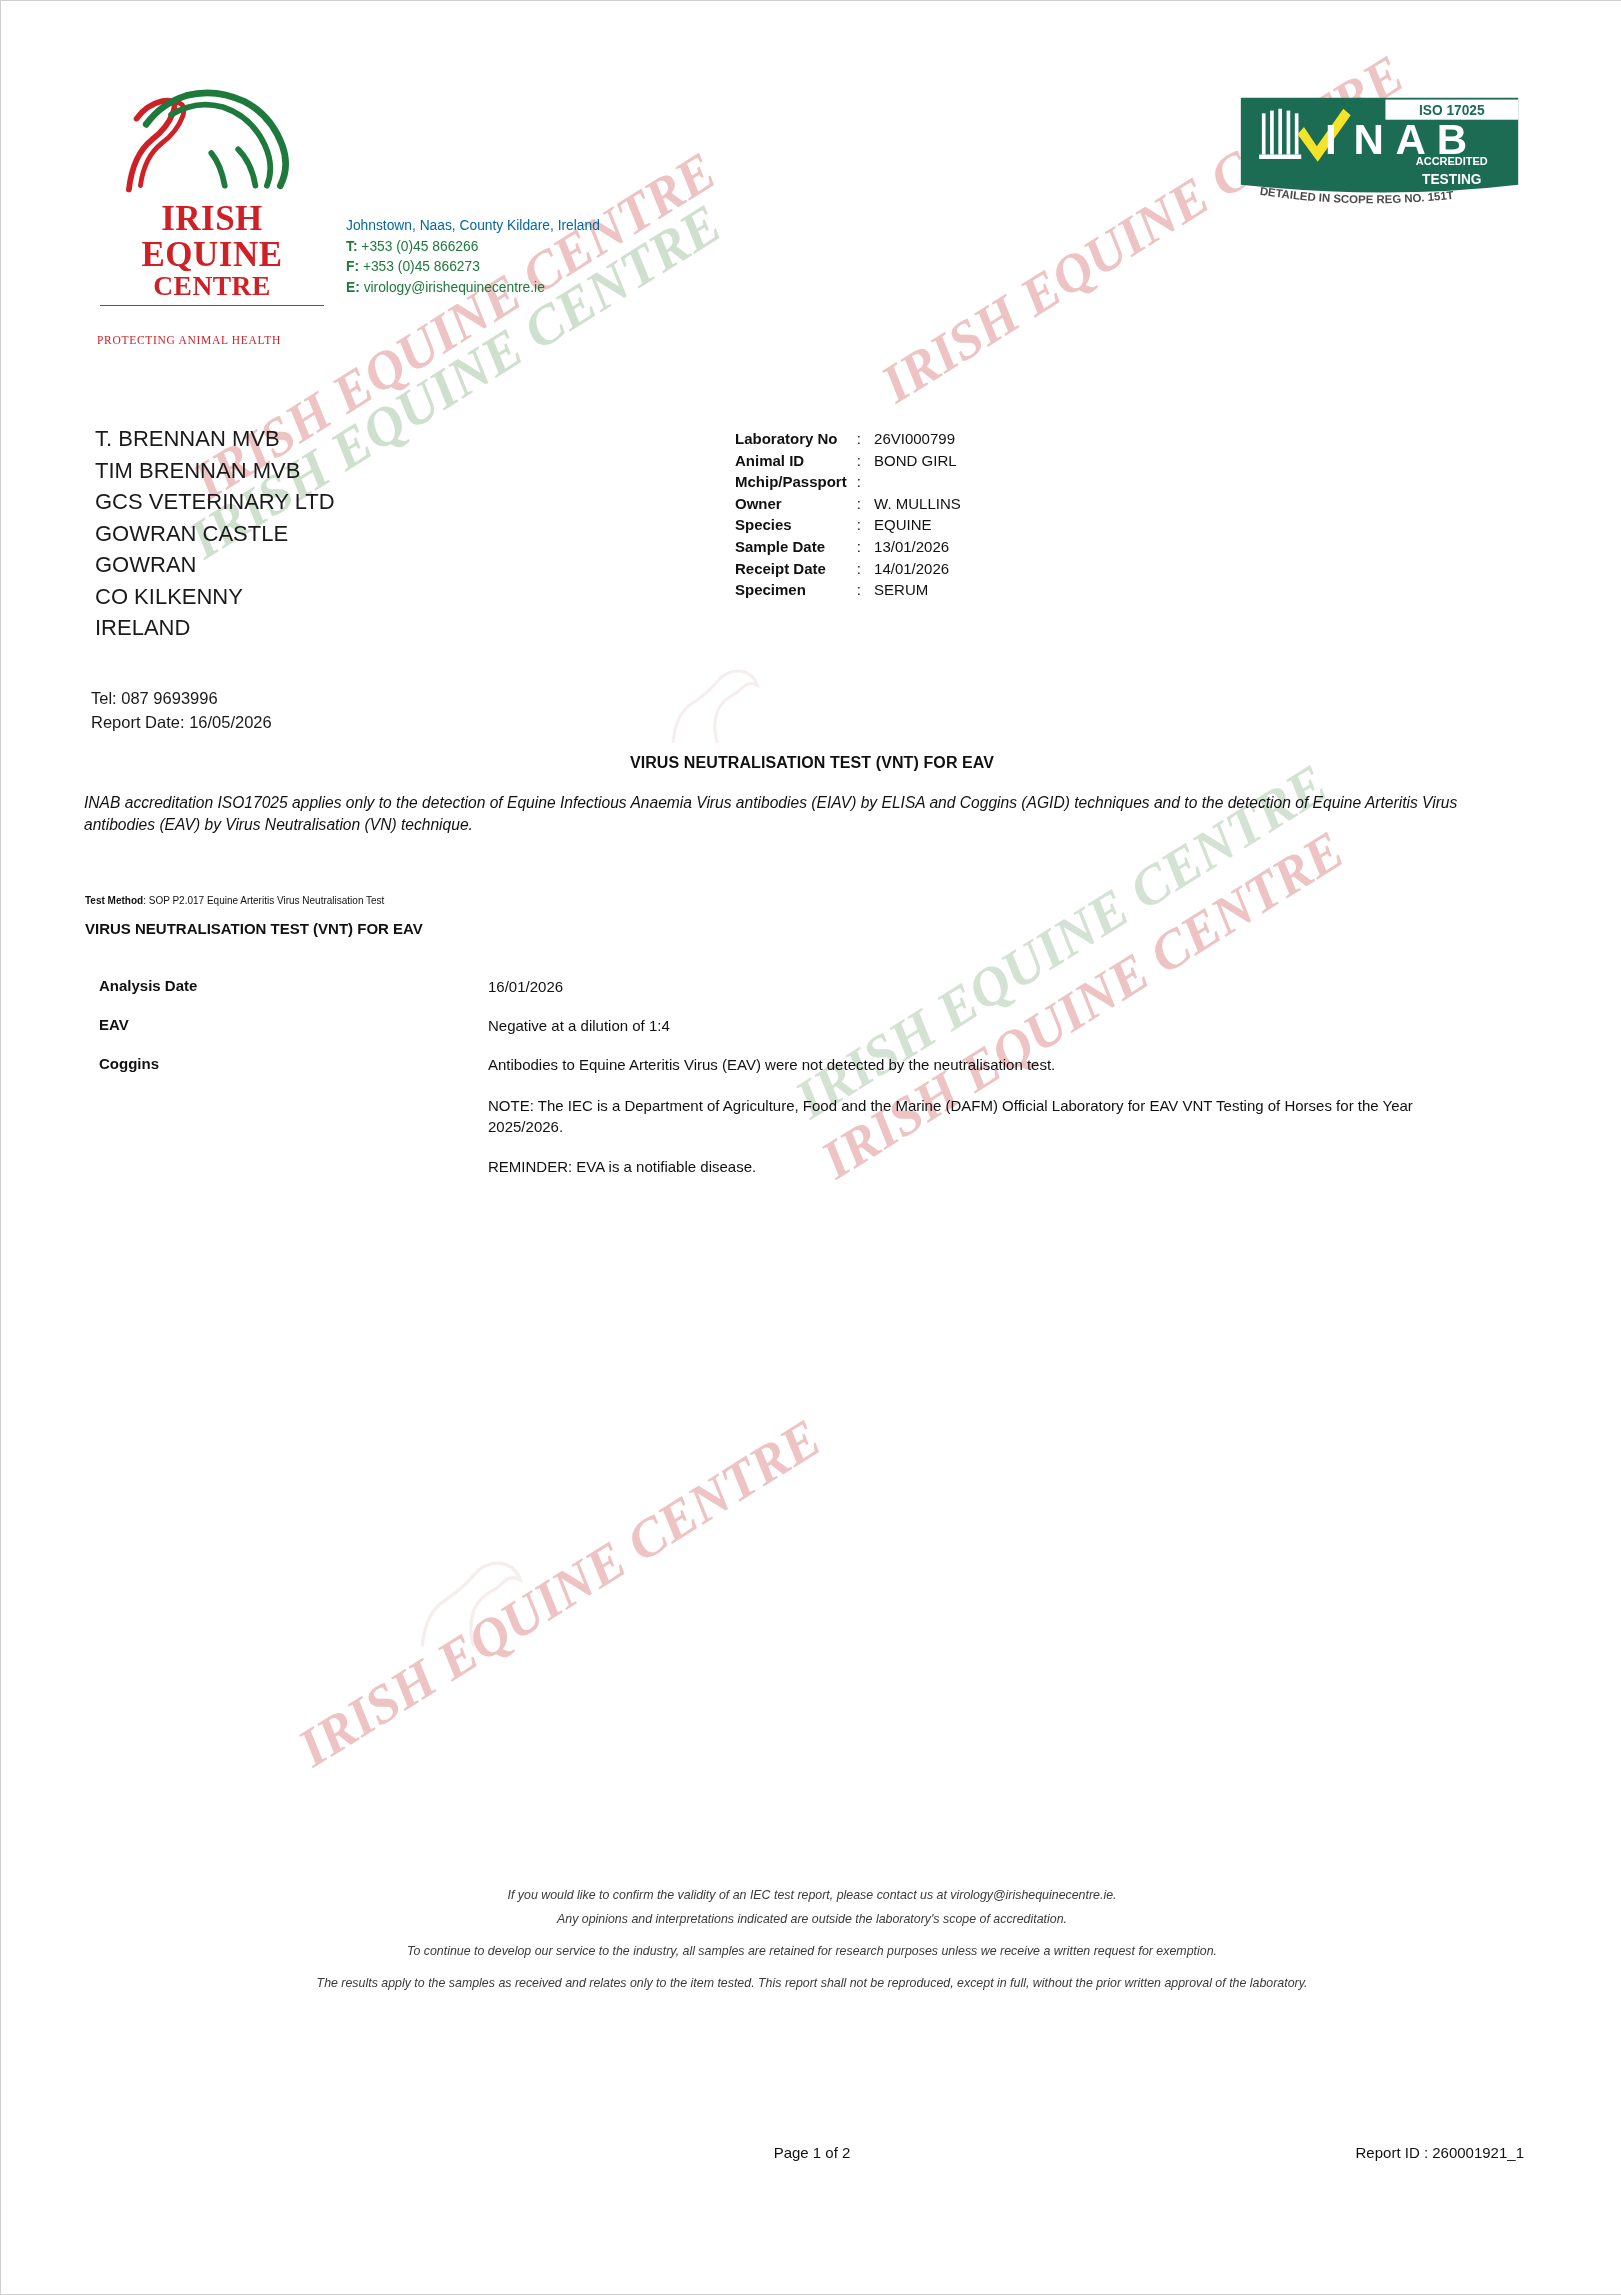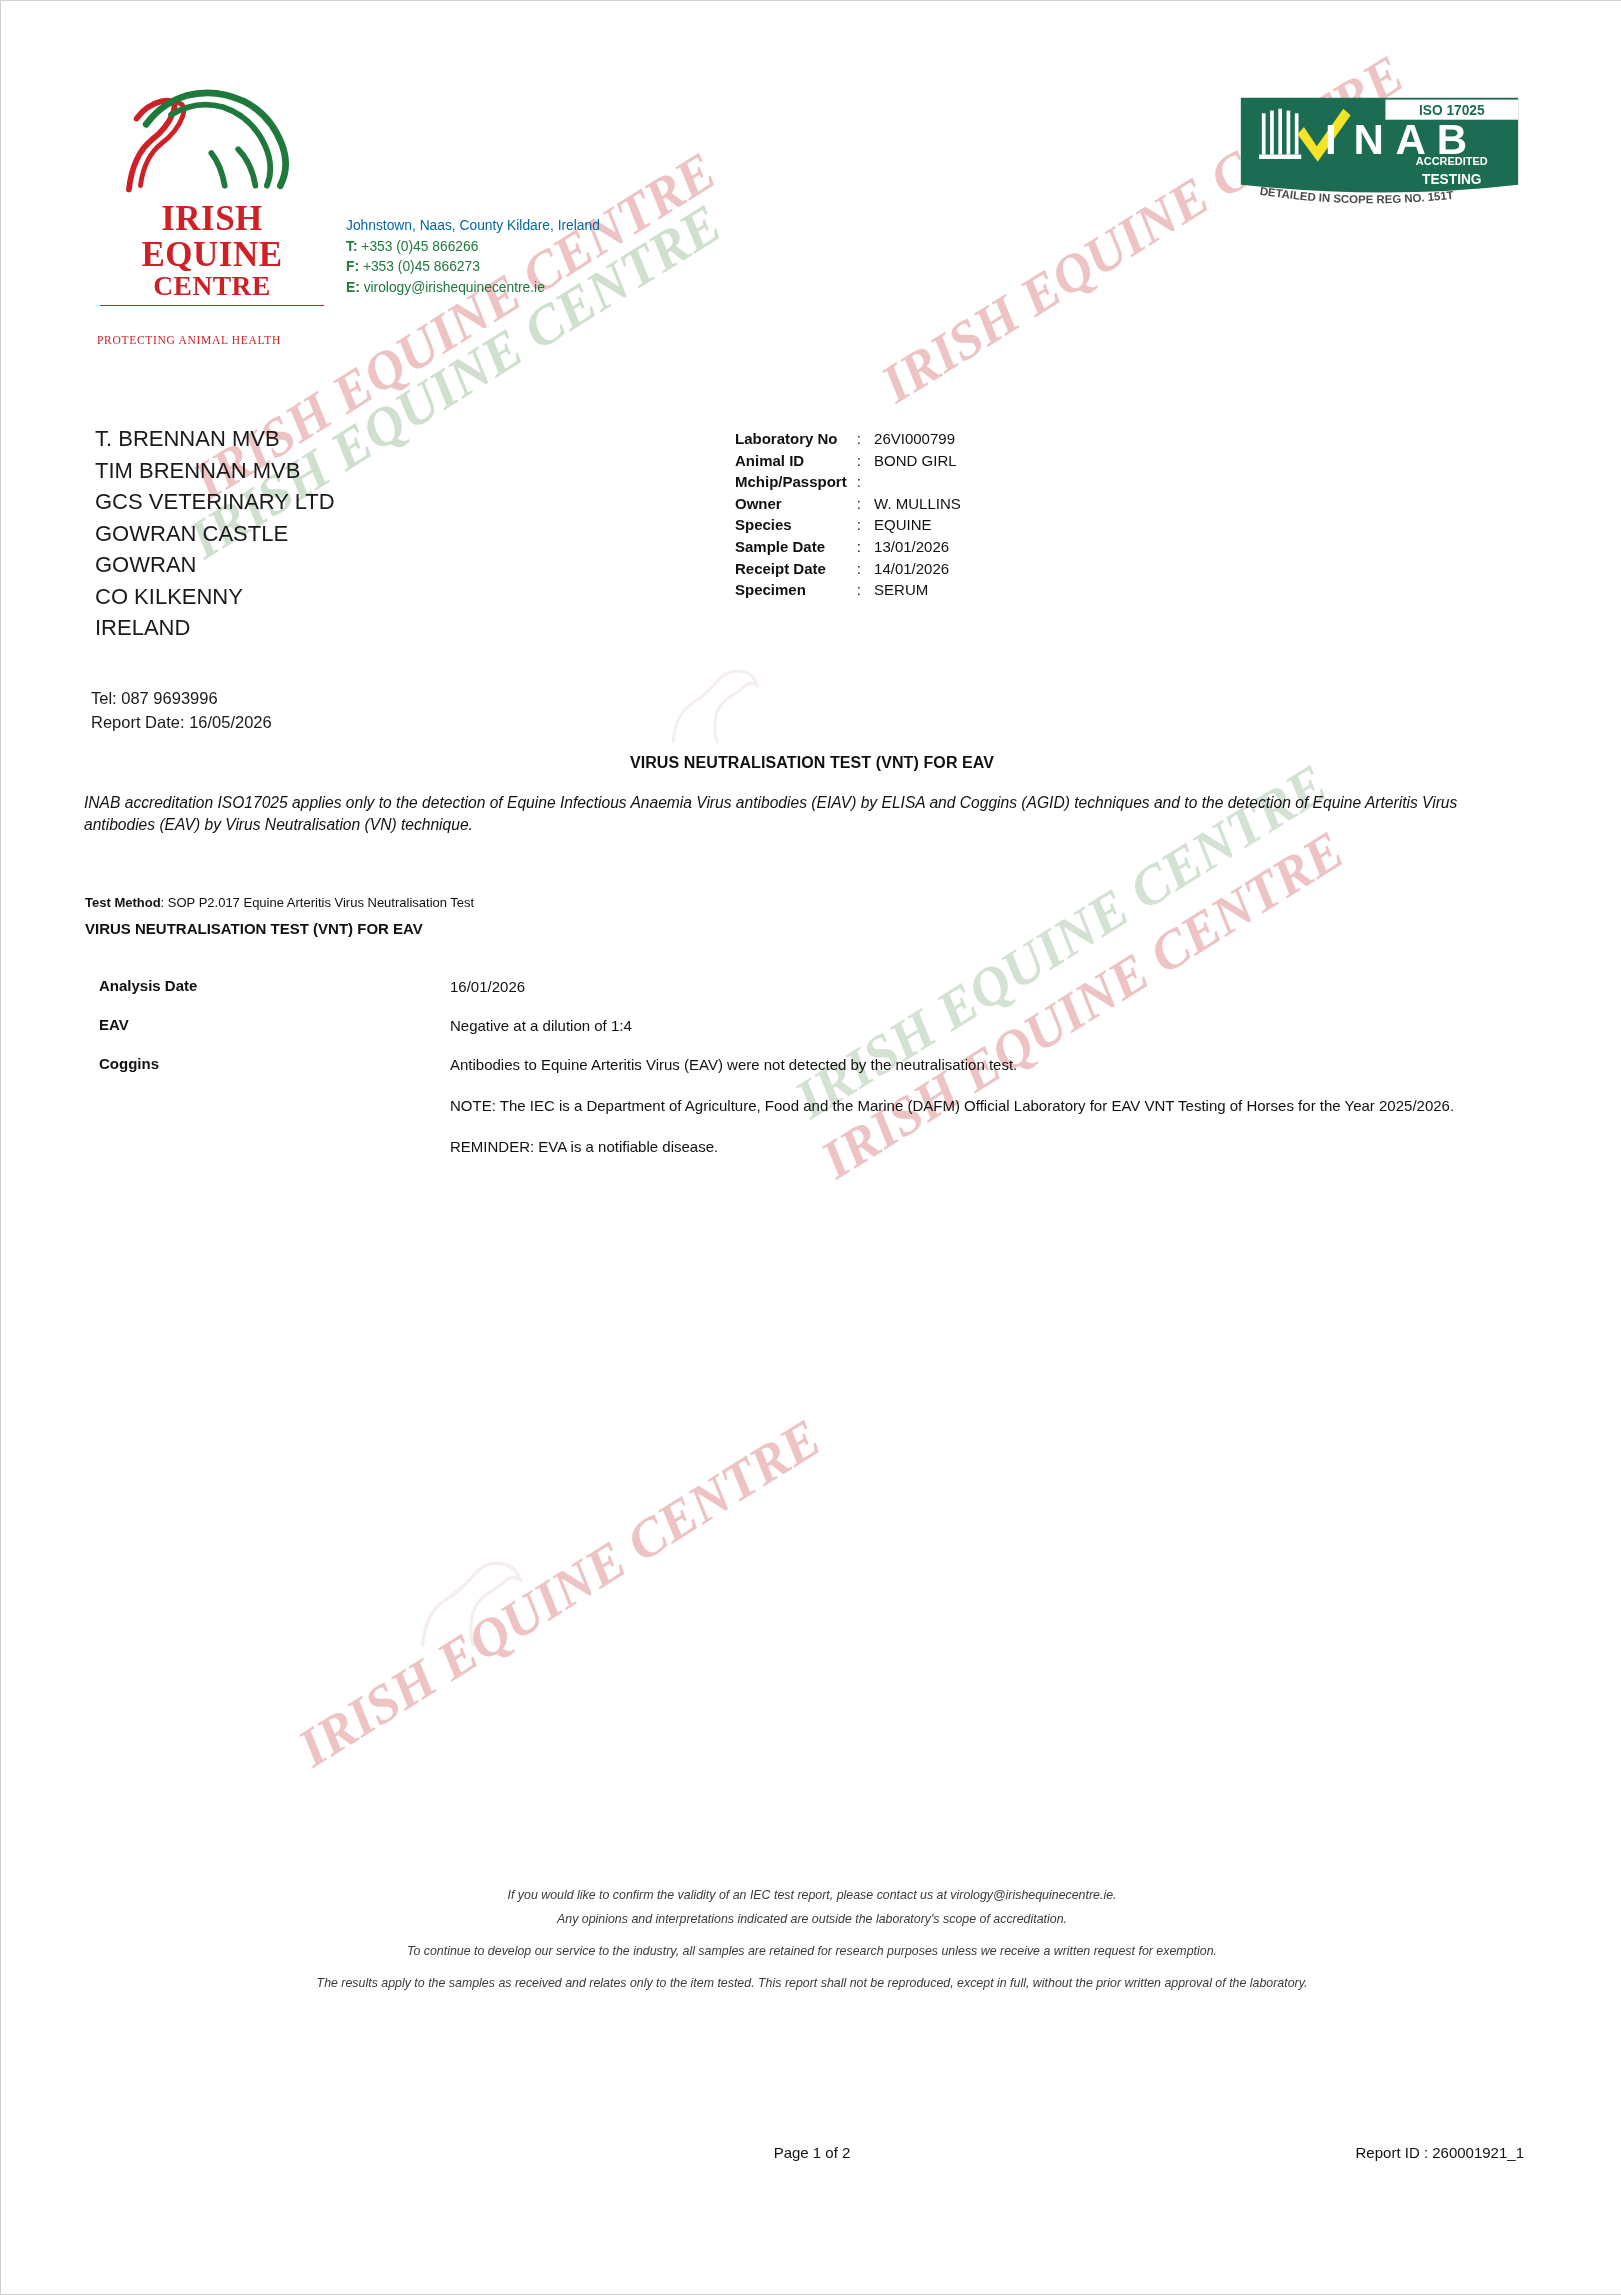--- a/index.html
+++ b/index.html
@@ -155,21 +155,21 @@
     font-size: 15.6px;
     font-style: italic;
     line-height: 1.42;
     color: #111;
   }
 
   .testmethod {
     position: absolute;
     left: 84px;
     top: 894px;
-    font-size: 13px;
+    font-size: 10px;
     color: #111;
   }
   .testmethod b { font-weight: bold; }
 
   .section-head {
     position: absolute;
     left: 84px;
     top: 919px;
     font-size: 15px;
     font-weight: bold;
@@ -180,21 +180,21 @@
   .res {
     position: absolute;
     left: 84px;
     top: 976px;
     width: 1400px;
     font-size: 15px;
     color: #111;
   }
   .res .row { display: flex; margin-bottom: 18.4px; }
   .res .rk { width: 351px; font-weight: bold; flex: 0 0 351px; margin-left: 14px; }
-  .res .rv { flex: 1 1 auto; line-height: 1.38; }
+  .res .rv { flex: 1 1 auto; line-height: 1.38; margin-left: 38px; }
   .res .rv p { margin: 0 0 20px 0; }
   .res .rv p:last-child { margin-bottom: 0; }
 
   
   .sig-area { position: absolute; left: 0; top: 1726px; width: 1622px; }
 
   .foot {
     position: absolute;
     left: 0; right: 0;
     font-style: italic;

